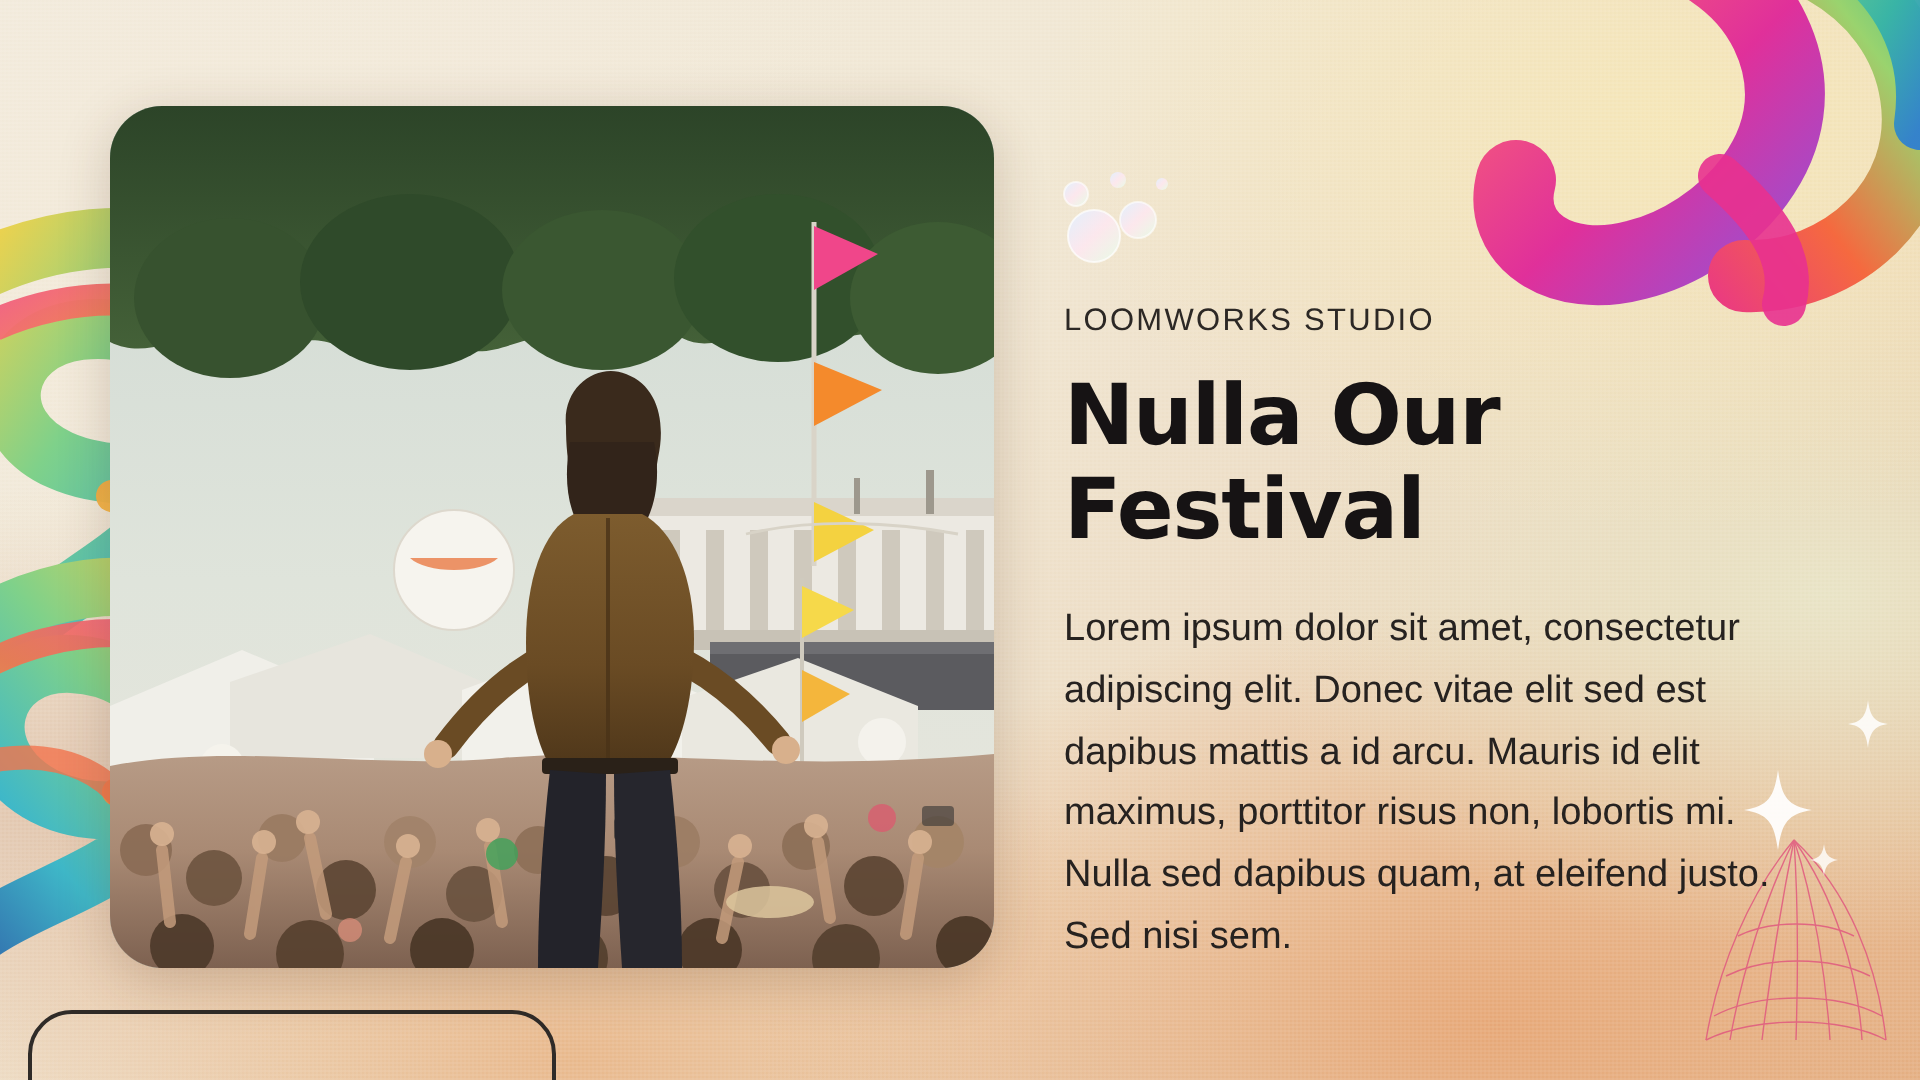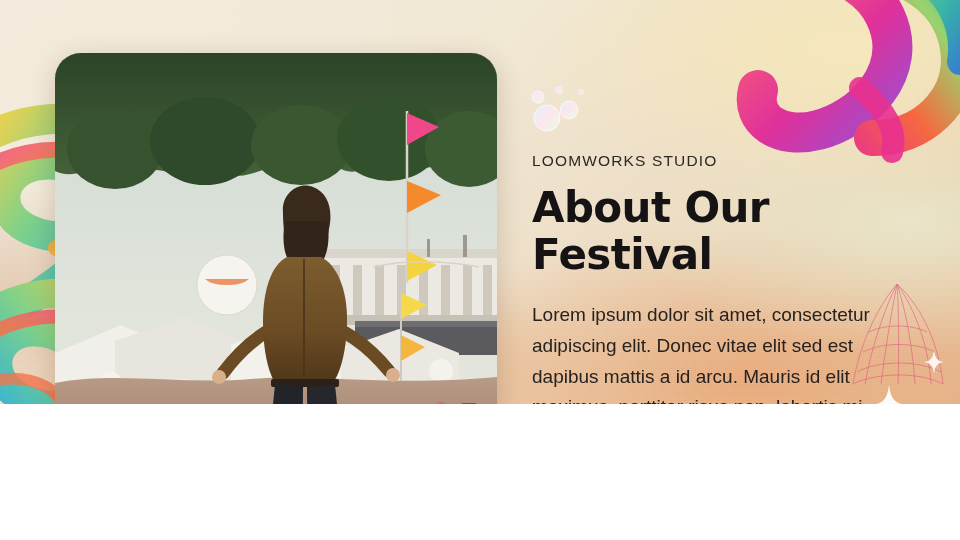--- a/index.html
+++ b/index.html
@@ -6,21 +6,21 @@
     margin: 0;
     padding: 0;
     background: #ffffff;
   }
   body {
     font-family: "Liberation Sans", sans-serif;
   }
   #slide {
     position: relative;
     width: 960px;
-    height: 404px;
+    height: 540px;
     overflow: hidden;
     background: #fca5a5;
   }
 
   
   .bg-base {
     position: absolute;
     inset: 0;
     background:
       radial-gradient(ellipse 60% 70% at 12% 18%, #f3ead9 0%, rgba(243,234,217,0) 60%),
@@ -380,17 +380,17 @@
         <path d="M220,332 C216,368 214,402 214,431 L244,431 C246,400 248,368 248,334 Z" fill="#23232a"></path>
         <path d="M252,334 C252,368 254,400 256,431 L286,431 C286,402 284,368 280,332 Z" fill="#26262d"></path>
       </g>
 
       <rect x="0" y="0" width="442" height="431" fill="none"></rect>
     </svg>
   </div>
 
   <div id="text-col">
     <p id="eyebrow">LOOMWORKS STUDIO</p>
-    <h1 id="headline">About Our Festival</h1>
+    <h1 id="headline">Nulla Our Festival</h1>
     <p id="body-copy">Lorem ipsum dolor sit amet, consectetur adipiscing elit. Donec vitae elit sed est dapibus mattis a id arcu. Mauris id elit maximus, porttitor risus non, lobortis mi. Nulla sed dapibus quam, at eleifend justo. Sed nisi sem.</p>
   </div>
 
 </div>
 
 </body></html>

